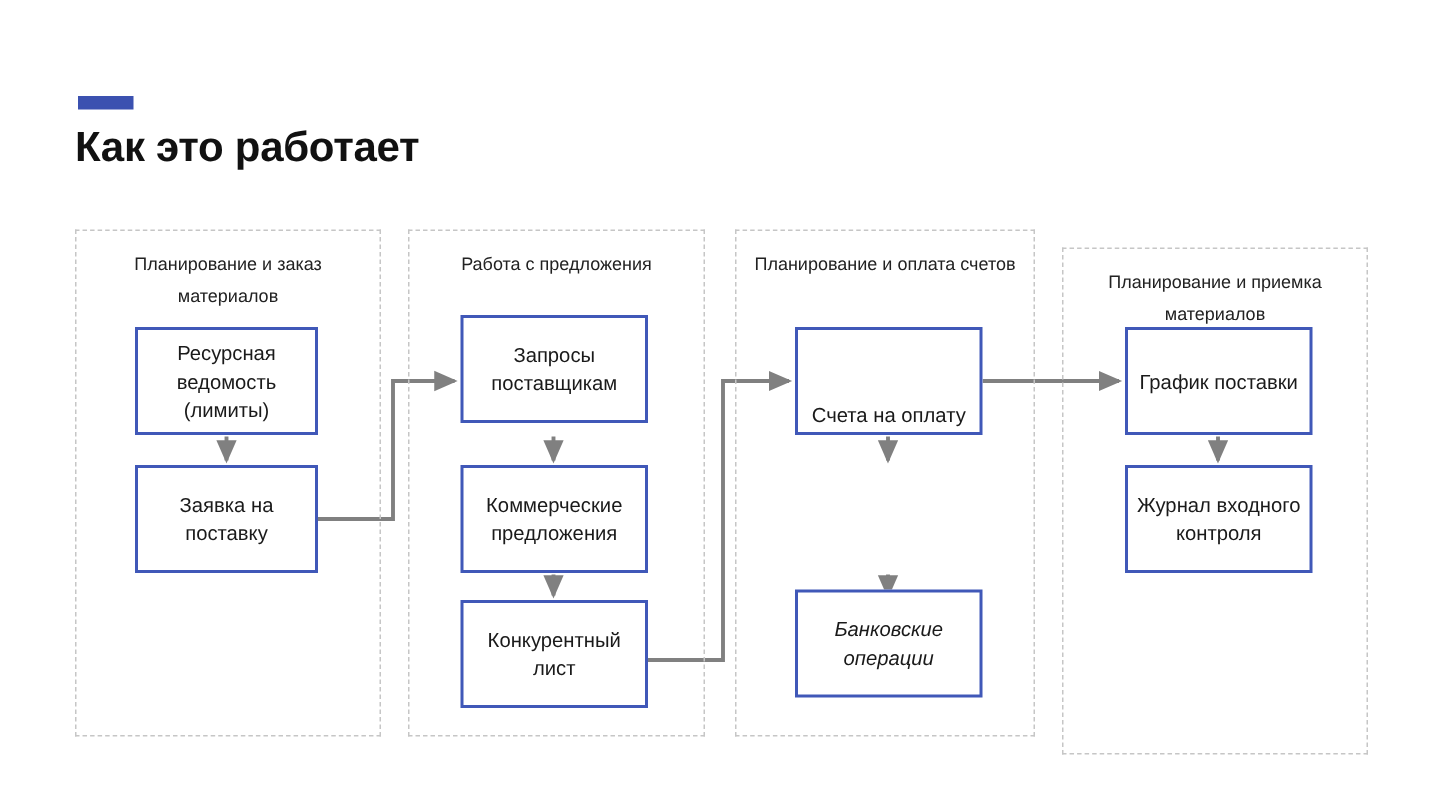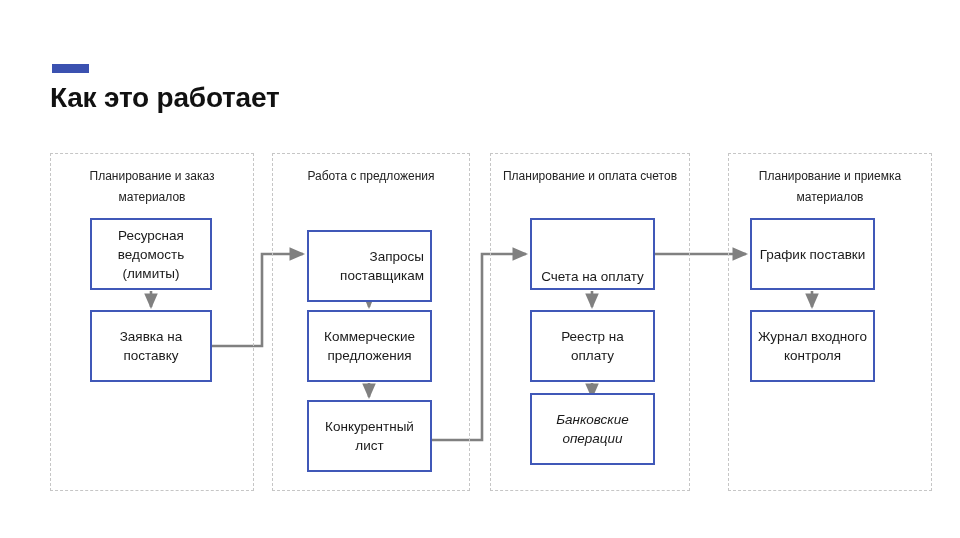--- a/index.html
+++ b/index.html
@@ -62,21 +62,21 @@
     text-align: center;
     font-size: 12px;
     line-height: 21px;
     color: #222222;
     padding: 0 6px;
   }
 
   #group-1 { left: 50px;  width: 204px; }
   #group-2 { left: 272px; width: 198px; }
   #group-3 { left: 490px; width: 200px; }
-  #group-4 { left: 728px; width: 204px; }
+  #group-4 { left: 708px; width: 204px; margin-top: 12px; }
 
   
   .box {
     position: absolute;
     border: 2px solid #4058b8;
     background: #ffffff;
     display: flex;
     align-items: center;
     justify-content: center;
     text-align: center;
@@ -84,21 +84,21 @@
     line-height: 19px;
     color: #1a1a1a;
     padding: 2px 6px;
   }
   .box span { display: block; }
 
   
   #box-resource-sheet   { left: 90px;  top: 218px; width: 122px; height: 72px; }
   #box-supply-request   { left: 90px;  top: 310px; width: 122px; height: 72px; }
   
-  #box-supplier-requests{ left: 307px; top: 230px; width: 125px; height: 72px; text-align: right; }
+  #box-supplier-requests{ left: 307px; top: 210px; width: 125px; height: 72px; }
   #box-commercial-offers{ left: 307px; top: 310px; width: 125px; height: 72px; }
   #box-competitive-list { left: 307px; top: 400px; width: 125px; height: 72px; }
   
   #box-invoices         { left: 530px; top: 218px; width: 125px; height: 72px; align-items: flex-end; }
   #box-payment-registry { left: 530px; top: 310px; width: 125px; height: 72px; }
   #box-bank-operations  { left: 530px; top: 393px; width: 125px; height: 72px; font-style: italic; }
   
   #box-delivery-schedule{ left: 750px; top: 218px; width: 125px; height: 72px; }
   #box-inspection-log   { left: 750px; top: 310px; width: 125px; height: 72px; }
 
@@ -184,23 +184,20 @@
   <div class="box" id="box-commercial-offers">
     <span>Коммерческие предложения</span>
   </div>
 
   <div class="group" id="group-3">
     <div class="group-title">Планирование и оплата счетов</div>
   </div>
   <div class="box" id="box-invoices">
     <span>Счета на оплату</span>
   </div>
-  <div class="box" id="box-payment-registry">
-    <span>Реестр на оплату</span>
-  </div>
   <div class="box" id="box-bank-operations">
     <span>Банковские операции</span>
   </div>
 
   <div class="group" id="group-4">
     <div class="group-title">Планирование и приемка материалов</div>
   </div>
   <div class="box" id="box-delivery-schedule">
     <span>График поставки</span>
   </div>

